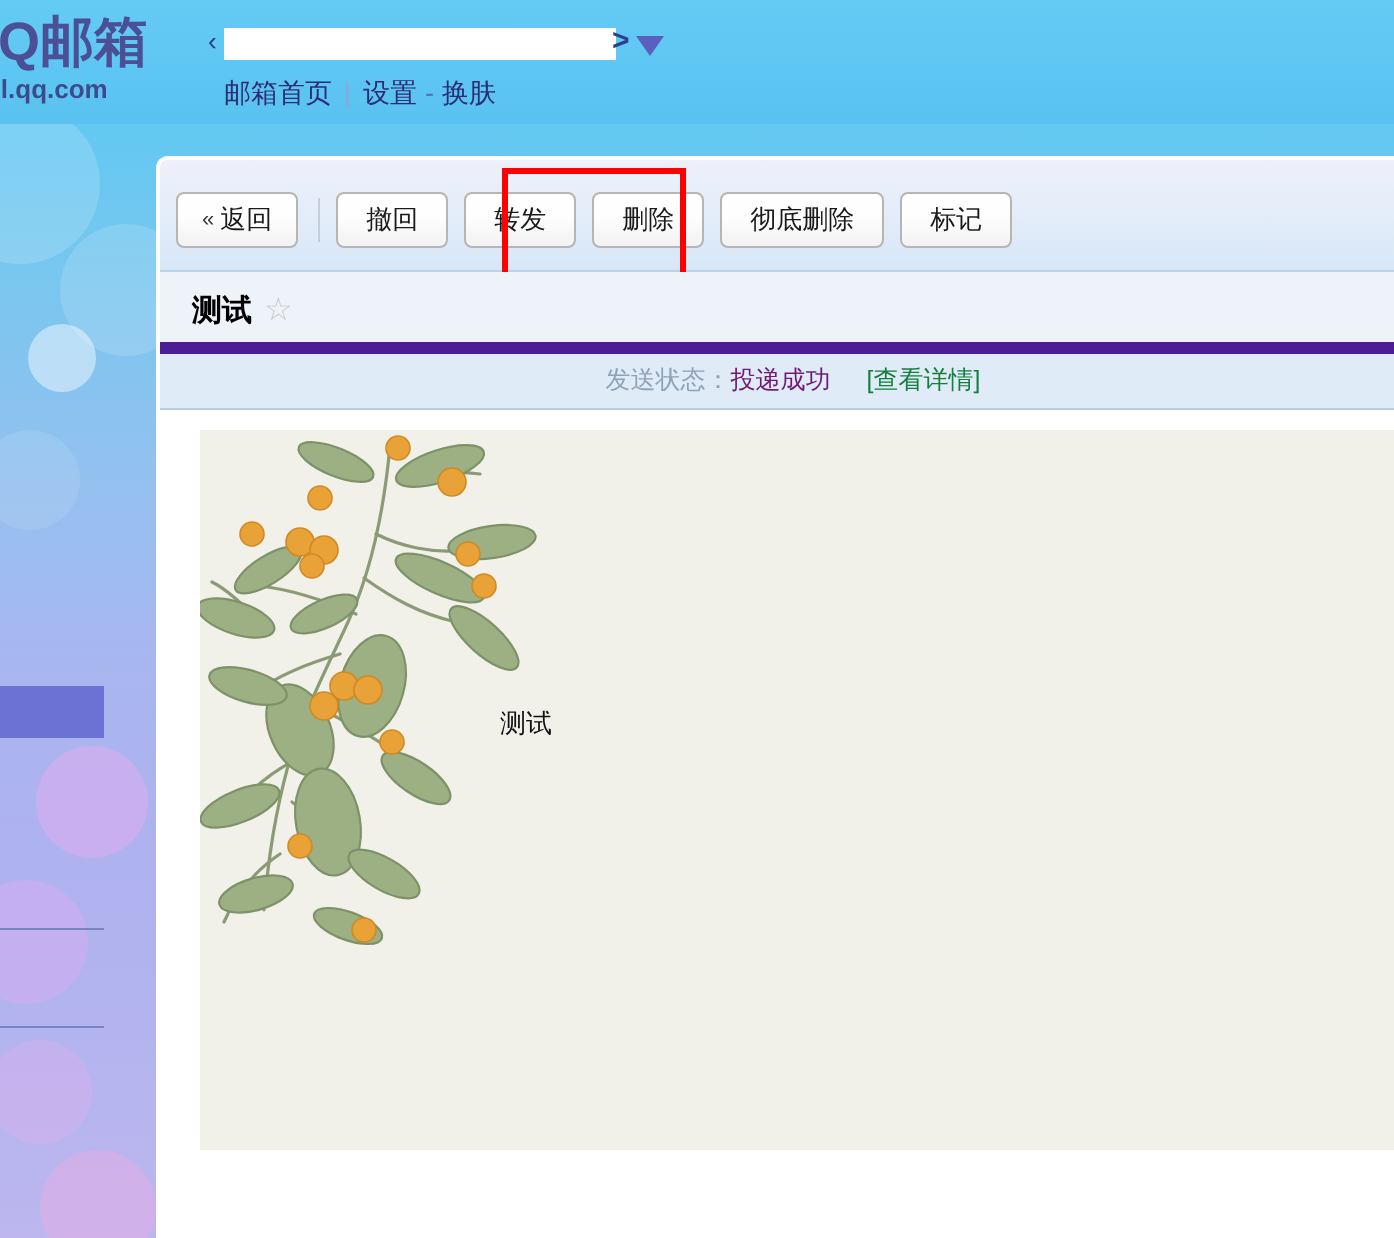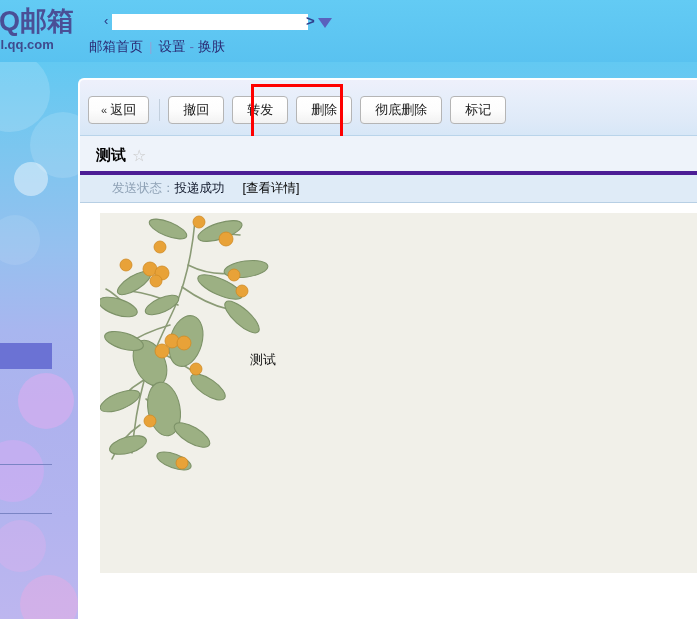--- a/index.html
+++ b/index.html
@@ -80,21 +80,21 @@
   #search-tri {
     position: absolute;
     left: 318px; top: 18px;
     width: 0; height: 0;
     border-left: 7px solid transparent;
     border-right: 7px solid transparent;
     border-top: 10px solid #5a61bd;
   }
   #topnav {
     position: absolute;
-    left: 89px; top: 38px;
+    left: 112px; top: 38px;
     font-size: 13.5px;
     color: #2e2f7a;
     white-space: nowrap;
   }
   #topnav .navlink { color: #2b2c75; }
   #topnav .sep { color: #8fa6d8; margin: 0 6px; }
   #topnav .dash { color: #5b6bb4; margin: 0 4px; }
 
   
   #side-block {
@@ -239,31 +239,32 @@
     background: #9db8d4;
   }
   #contact-icon .ci-l {
     position: absolute; right: 2px;
     height: 1.5px; background: #8fb0cf; width: 6px;
   }
 
   
   #statusbar {
     background: #dfebf7;
-    border-top: 4px solid #4c1d95;
+    border-top: 6px solid #4c1d95;
     border-bottom: 1px solid #b7cfe4;
     height: 27px;
     display: flex;
     align-items: center;
-    padding-left: 32px;
+    padding-left: 16px;
     font-size: 12.5px;
+    justify-content: center;
   }
   #status-label { color: #8fa2b6; }
-  #status-value { color: #0f172a; }
-  #status-detail { color: #000000; margin-left: 18px; }
+  #status-value { color: #701a75; }
+  #status-detail { color: #15803d; margin-left: 18px; }
 
   
   #mailbody {
     position: relative;
     background: #ffffff;
     height: 330px;
   }
   #stationery {
     position: absolute;
     left: 20px; top: 10px;

